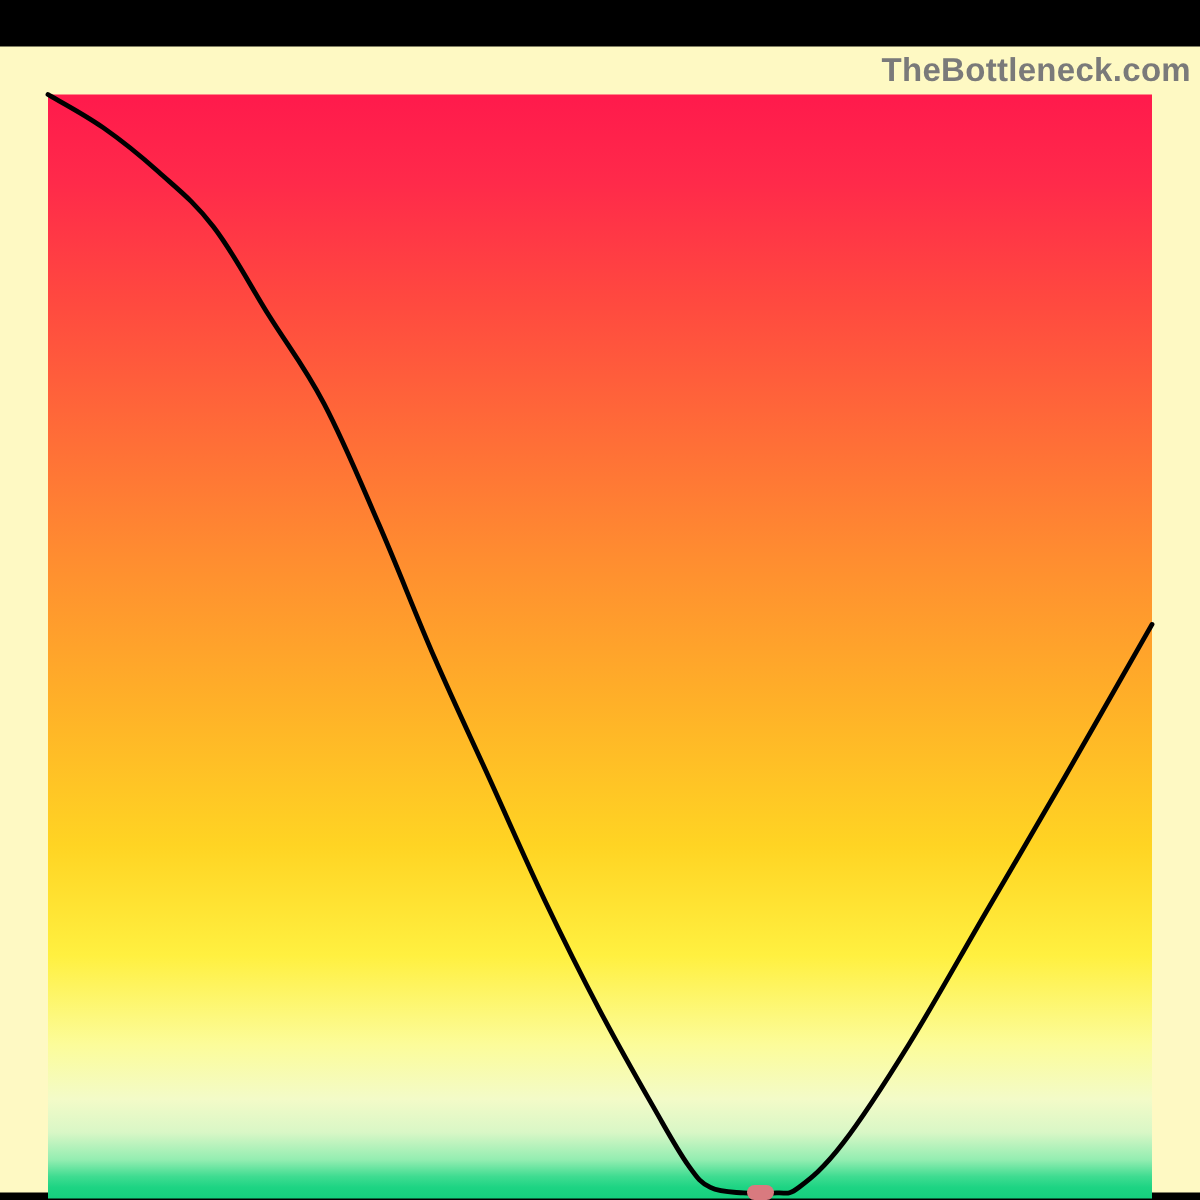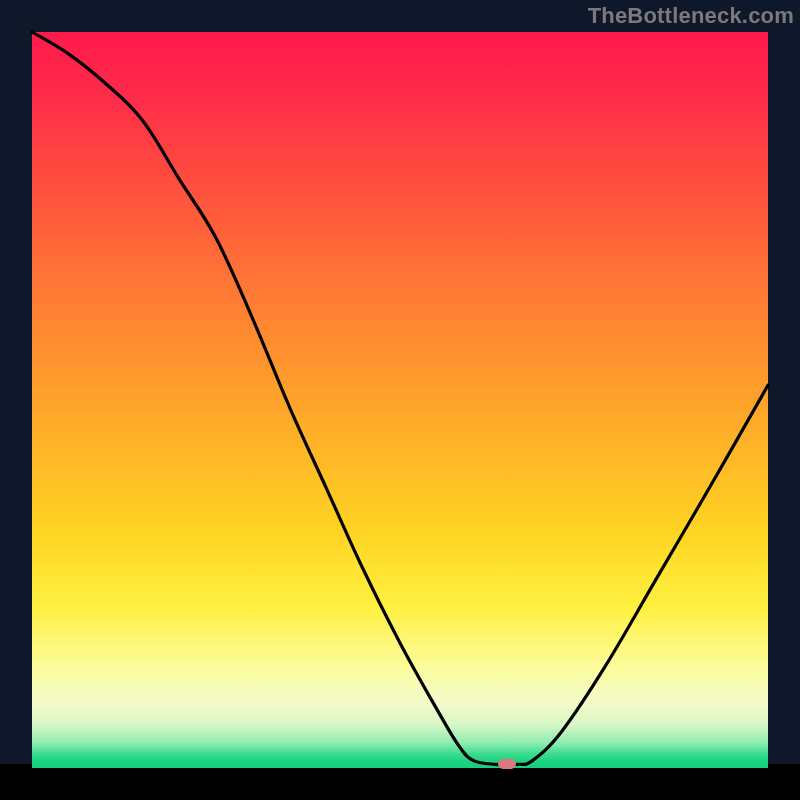--- a/index.html
+++ b/index.html
@@ -7,21 +7,22 @@
     padding: 0;
     width: 800px;
     height: 800px;
     background: #000;
     overflow: hidden;
   }
   .frame {
     position: relative;
     width: 800px;
     height: 764px;
-    background: #0f172a;
+    background: #fef9c3;
+    margin-top: 31px;
   }
   .plot {
     position: absolute;
     left: 32px;
     top: 32px;
     width: 736px;
     height: 736px;
     background: linear-gradient(to bottom,
       #ff1a4c 0%,
       #ff2a4a 8%,

